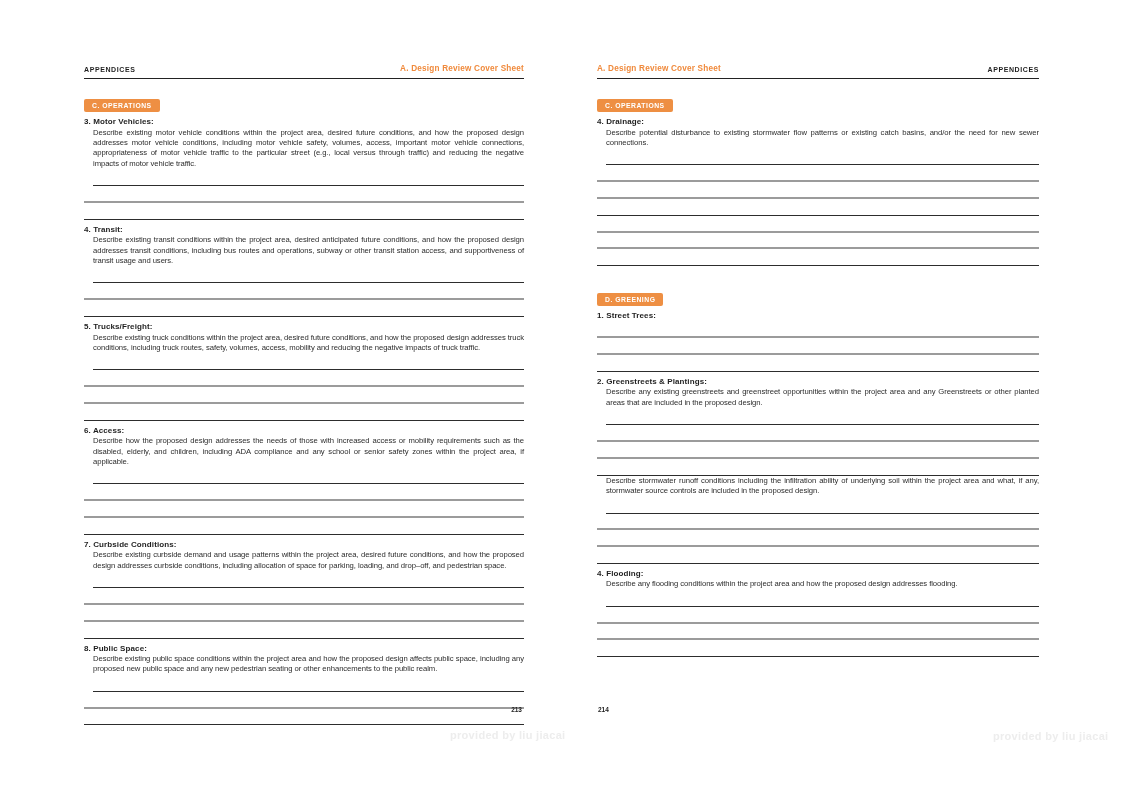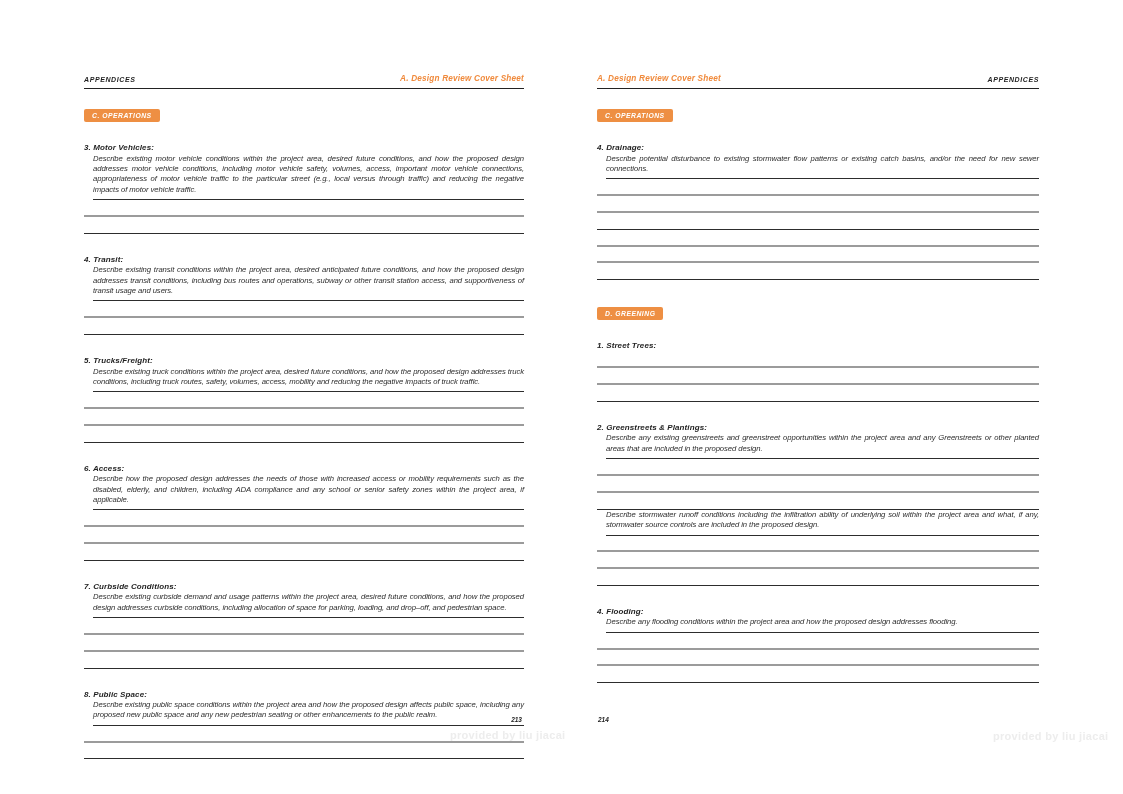--- a/index.html
+++ b/index.html
@@ -1,39 +1,39 @@
 <!DOCTYPE html>
 <html><head>
 <meta charset="utf-8">
 <style>
   * { margin:0; padding:0; box-sizing:border-box; }
   html,body { width:1123px; height:794px; background:#ffffff; overflow:hidden;
     font-family:"Liberation Sans", sans-serif; color:#2b2b2b; }
   .canvas { position:relative; width:1123px; height:794px; background:#fff; }
 
-  .page { position:absolute; top:74px; height:670px;font-style:italic; }
+  .page { position:absolute; top:64px; height:670px; }
   .page-left  { left:84px;  width:440px; }
   .page-right { left:597px; width:442px; }
 
   .pg-header { display:flex; justify-content:space-between; align-items:flex-end;
     padding-bottom:5px; border-bottom:1.5px solid #222; }
   .hdr-meta  { font-size:7px; font-weight:bold; letter-spacing:0.6px; color:#1f1f1f; }
   .hdr-title { font-size:8.2px; font-weight:bold; letter-spacing:0.2px; color:#f08a3c; }
 
   .badge-row { margin-top:15px; }
   .badge-row.gap-d { margin-top:22px; }
   .badge { display:inline-block; background:#ee8f43; color:#ffffff;
     font-size:6.8px; font-weight:bold; letter-spacing:0.5px;
     padding:3.5px 8px 3px 8px; border-radius:2px; }
 
-  .sec h3 { margin-top:21px; font-size:8px; font-weight:bold; color:#1f1f1f;
+  .sec h3 { margin-top:5px; font-size:8px; font-weight:bold; color:#1f1f1f;
     line-height:10.5px; letter-spacing:0.1px; }
   .sec .desc { margin-left:9px; font-size:7.7px; letter-spacing:-0.08px;
     line-height:10.4px; text-align:justify; color:#2d2d2d;
-    padding-bottom:4px; border-bottom:1.5px solid #2d2d2d; }
+    padding-bottom:16px; border-bottom:1.5px solid #2d2d2d; }
   .wline { height:16.8px; border-bottom:2px solid #9b9b9b; }
   .wline.dark { border-bottom:1.5px solid #2d2d2d; }
 
   .pgnum { position:absolute; top:642px; font-size:6.5px; font-weight:bold; color:#1f1f1f; }
   .page-left  .pgnum { right:2px; }
   .page-right .pgnum { left:1px; }
 
   .wm { position:absolute; font-size:11px; font-weight:bold; letter-spacing:0.3px; color:#ededed; }
   .wm-left  { left:450px; top:729px; }
   .wm-right { left:993px; top:730px; }

